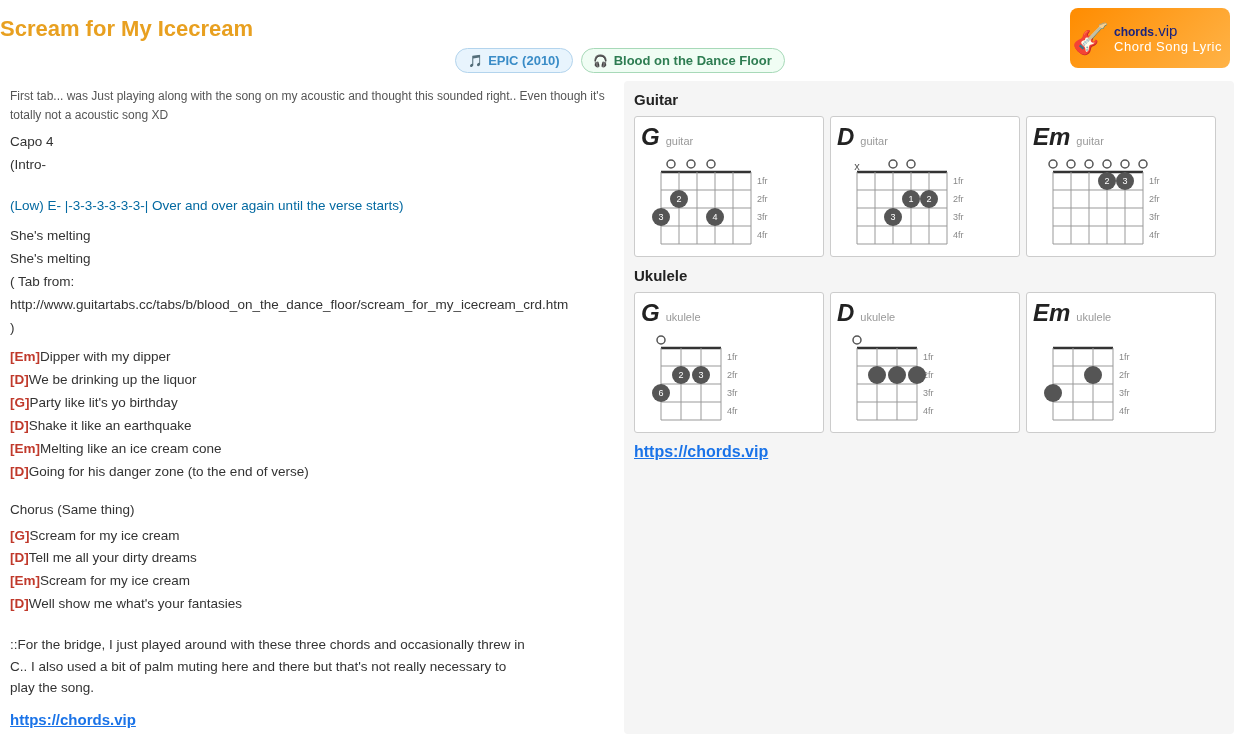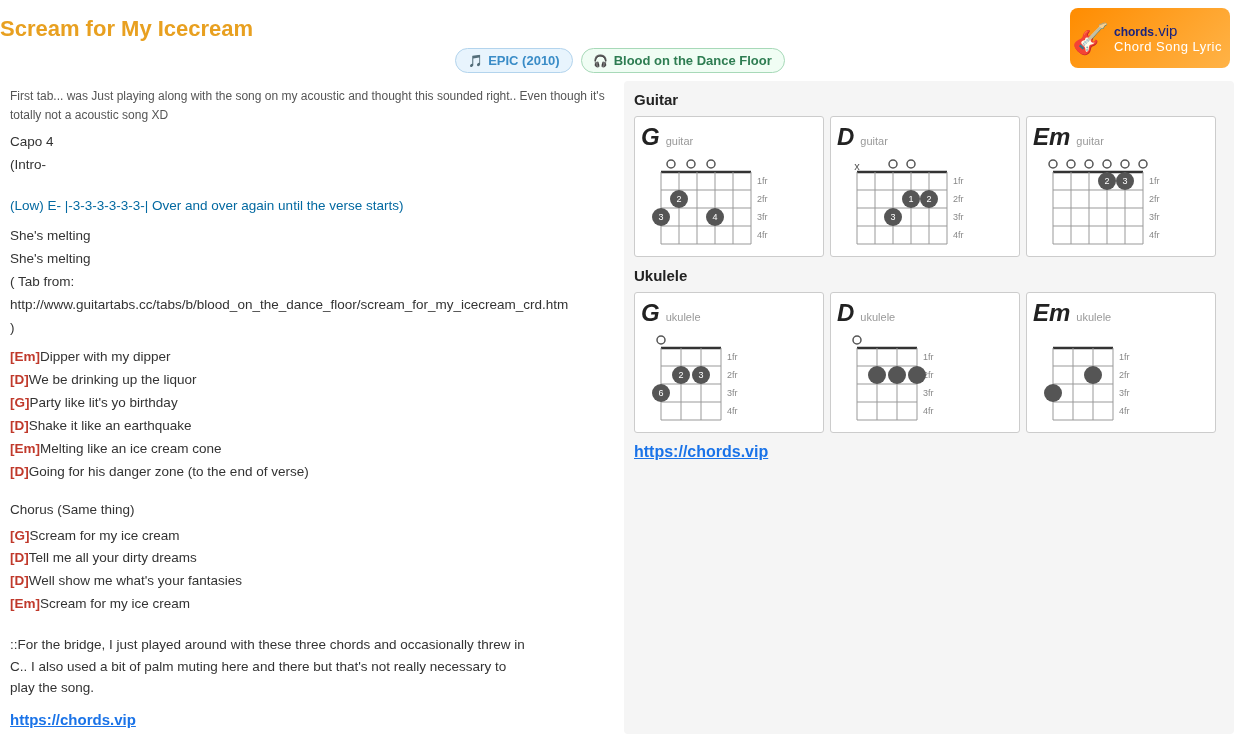--- a/index.html
+++ b/index.html
@@ -254,22 +254,22 @@
     <div class="lyric-line"><span class="chord-tag">[D]</span>Shake it like an earthquake</div>
     <div class="lyric-line"><span class="chord-tag">[Em]</span>Melting like an ice cream cone</div>
     <div class="lyric-line"><span class="chord-tag">[D]</span>Going for his danger zone (to the end of verse)</div>
 
     <div style="height:10px;"></div>
     <div class="chorus-label">Chorus (Same thing)</div>
     <div style="height:4px;"></div>
 
     <div class="lyric-line"><span class="chord-tag">[G]</span>Scream for my ice cream</div>
     <div class="lyric-line"><span class="chord-tag">[D]</span>Tell me all your dirty dreams</div>
+    <div class="lyric-line"><span class="chord-tag">[Em]</span>Scream for my ice cream</div>
     <div class="lyric-line"><span class="chord-tag">[D]</span>Well show me what's your fantasies</div>
-    <div class="lyric-line"><span class="chord-tag">[Em]</span>Scream for my ice cream</div>
 
     <div style="height:10px;"></div>
     <div class="bridge-text">::For the bridge, I just played around with these three chords and occasionally threw in<br>C.. I also used a bit of palm muting here and there but that's not really necessary to<br>play the song.</div>
 
     <a class="site-url-left" href="#">https://chords.vip</a>
   </div>
 
   <div class="right-panel">
     <div class="chord-section-label">Guitar</div>
 

